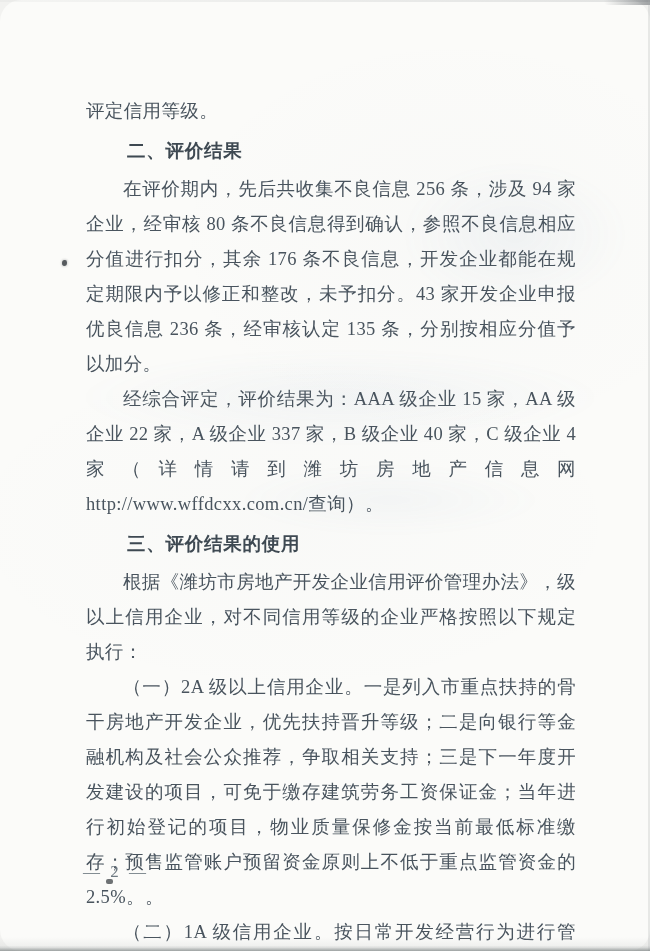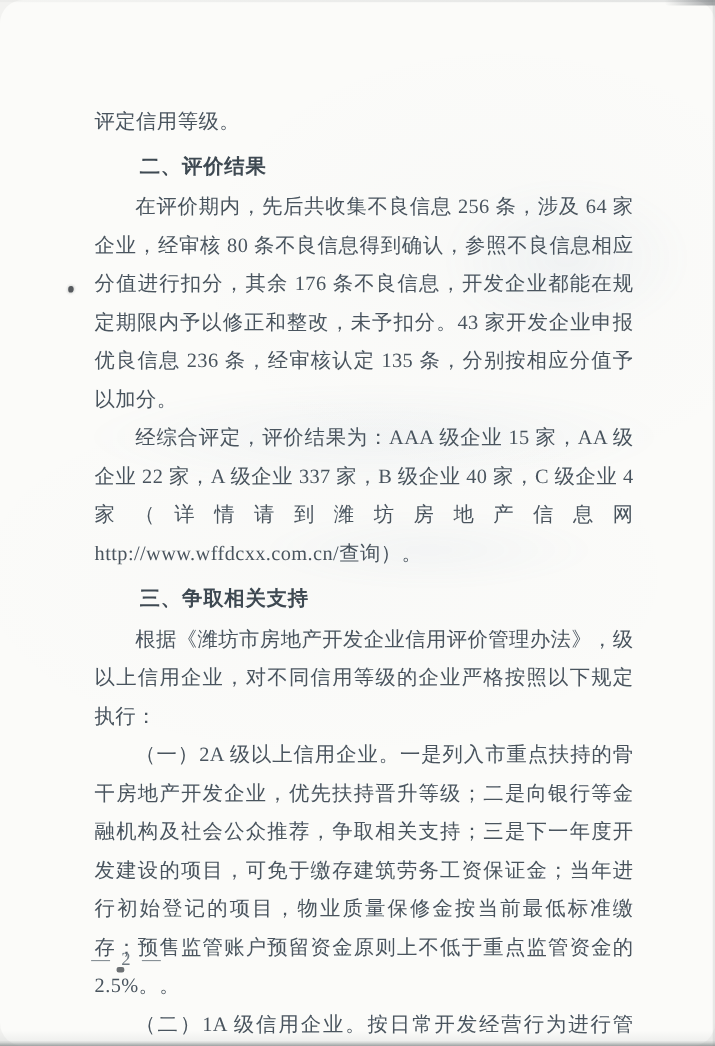--- a/index.html
+++ b/index.html
@@ -116,23 +116,23 @@
   <div class="edge-right"></div>
   <div class="ghost ghost-1"></div>
   <div class="ghost ghost-2"></div>
   <div class="ghost ghost-3"></div>
   <div class="speck-1"></div>
   <div class="speck-2"></div>
 
   <div class="content">
     <p class="para">评定信用等级。</p>
     <p class="heading">二、评价结果</p>
-    <p class="para indent">在评价期内，先后共收集不良信息 256 条，涉及 64 家企业，经审核 80 条不良信息得到确认，参照不良信息相应分值进行扣分，其余 176 条不良信息，开发企业都能在规定期限内予以修正和整改，未予扣分。43 家开发企业申报优良信息 236 条，经审核认定 135 条，分别按相应分值予以加分。</p>
+    <p class="para indent">在评价期内，先后共收集不良信息 256 条，涉及 94 家企业，经审核 80 条不良信息得到确认，参照不良信息相应分值进行扣分，其余 176 条不良信息，开发企业都能在规定期限内予以修正和整改，未予扣分。43 家开发企业申报优良信息 236 条，经审核认定 135 条，分别按相应分值予以加分。</p>
     <p class="para indent">经综合评定，评价结果为：AAA 级企业 15 家，AA 级企业 22 家，A 级企业 337 家，B 级企业 40 家，C 级企业 4 家（详情请到潍坊房地产信息网 http://www.wffdcxx.com.cn/查询）。</p>
-    <p class="heading">三、争取相关支持</p>
+    <p class="heading">三、评价结果的使用</p>
     <p class="para indent">根据《潍坊市房地产开发企业信用评价管理办法》，级以上信用企业，对不同信用等级的企业严格按照以下规定执行：</p>
     <p class="para indent">（一）2A 级以上信用企业。一是列入市重点扶持的骨干房地产开发企业，优先扶持晋升等级；二是向银行等金融机构及社会公众推荐，争取相关支持；三是下一年度开发建设的项目，可免于缴存建筑劳务工资保证金；当年进行初始登记的项目，物业质量保修金按当前最低标准缴存；预售监管账户预留资金原则上不低于重点监管资金的 2.5%。。</p>
     <p class="para indent">（二）1A 级信用企业。按日常开发经营行为进行管理，预售监管账户内预留资金原则上不低于重点监管资金的 3%。</p>
 
   </div>
 
   <div class="footer">— 2 —</div>
 
   <div class="edge-bottom-shadow"></div>
   <div class="edge-bottom"></div>

